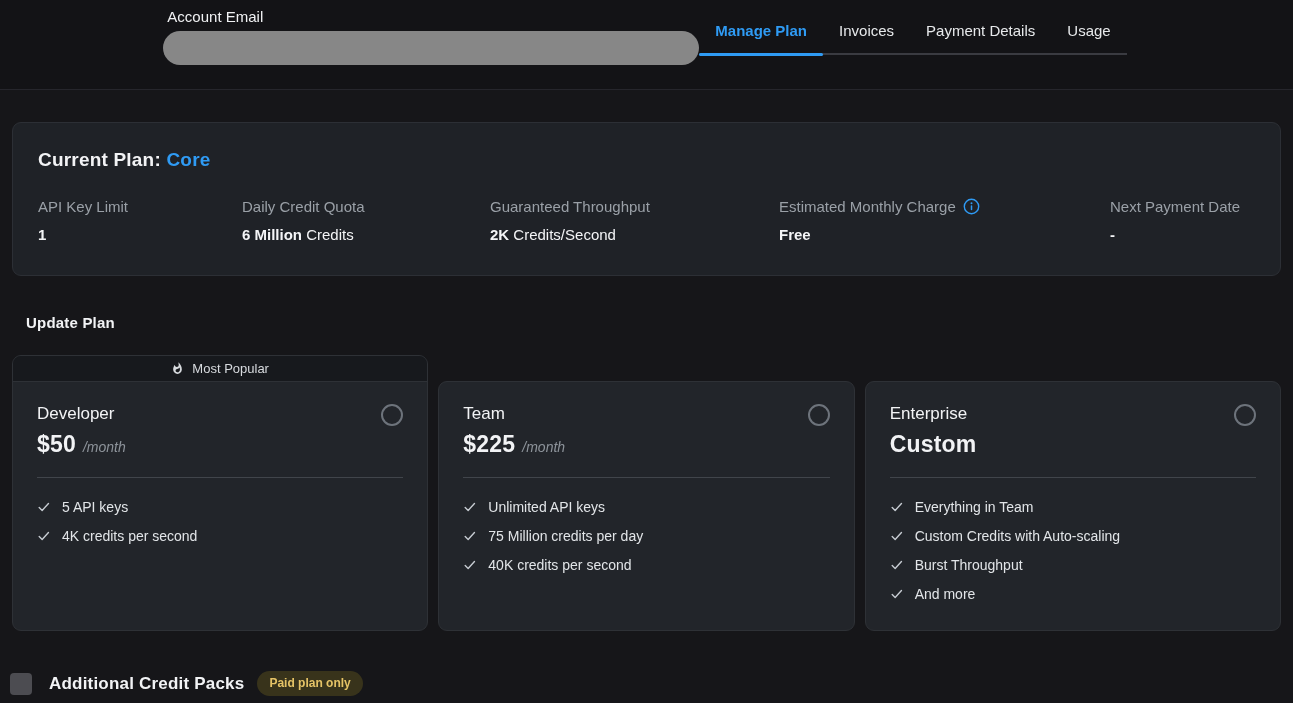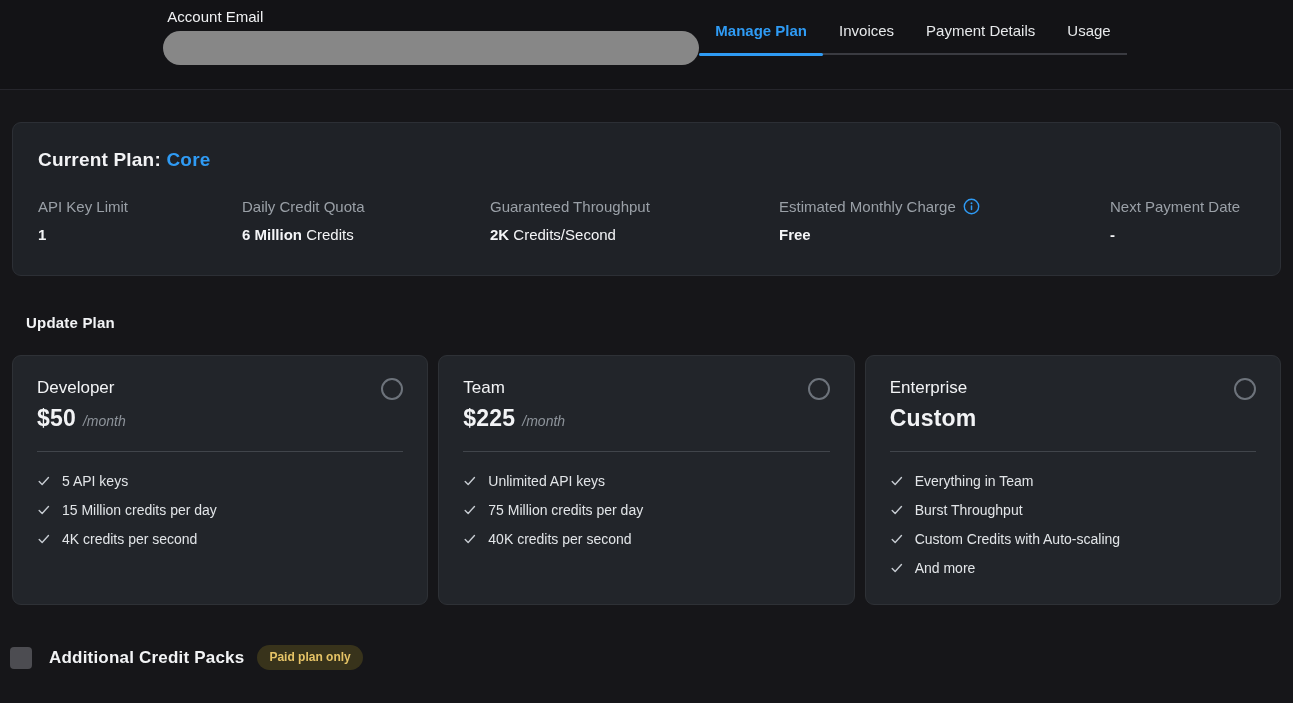--- a/index.html
+++ b/index.html
@@ -272,40 +272,40 @@
       <div class="stat-value"><b>-</b><span></span></div>
     </div>
   </div>
 </div>
 
 <h2 class="update-plan-heading">Update Plan</h2>
 
 <div class="plans-row">
 
   <div class="plan-card">
+    <div class="popular-band">
+      <svg class="flame-icon" viewBox="0 0 24 24">
+        <path fill="#d7dade" d="M13.5 0.67s0.74 2.65 0.74 4.8c0 2.06-1.35 3.73-3.41 3.73-2.07 0-3.63-1.67-3.63-3.73l0.03-0.36C5.21 7.51 4 10.62 4 14c0 4.42 3.58 8 8 8s8-3.58 8-8C20 8.61 17.41 3.8 13.5 0.67zM11.71 19c-1.78 0-3.22-1.4-3.22-3.14 0-1.62 1.05-2.76 2.81-3.12 1.77-0.36 3.6-1.21 4.62-2.58 0.39 1.29 0.59 2.65 0.59 4.04 0 2.65-2.15 4.8-4.8 4.8z"></path>
+      </svg>
+      <span>Most Popular</span>
+    </div>
     <div class="plan-body">
       <div class="plan-name-row">Developer</div>
       <div class="plan-radio"></div>
       <div class="plan-price-row">
         <span class="plan-price">$50</span>
         <span class="plan-period">/month</span>
       </div>
       <hr class="plan-divider">
       <ul class="features">
         <li class="feature">
           <svg class="check-icon" viewBox="0 0 16 16">
               <path d="M2.5 8.6l3.4 3.3 7.2-8" fill="none" stroke="#c6cbd1" stroke-width="1.6" stroke-linecap="round" stroke-linejoin="round"></path>
             </svg>
           <span>5 API keys</span>
-        </li>
-        <li class="feature">
-          <svg class="check-icon" viewBox="0 0 16 16">
-              <path d="M2.5 8.6l3.4 3.3 7.2-8" fill="none" stroke="#c6cbd1" stroke-width="1.6" stroke-linecap="round" stroke-linejoin="round"></path>
-            </svg>
-          <span>15 Million credits per day</span>
         </li>
         <li class="feature">
           <svg class="check-icon" viewBox="0 0 16 16">
               <path d="M2.5 8.6l3.4 3.3 7.2-8" fill="none" stroke="#c6cbd1" stroke-width="1.6" stroke-linecap="round" stroke-linejoin="round"></path>
             </svg>
           <span>4K credits per second</span>
         </li>
       </ul>
     </div>
   </div>
@@ -355,27 +355,27 @@
         <li class="feature">
           <svg class="check-icon" viewBox="0 0 16 16">
               <path d="M2.5 8.6l3.4 3.3 7.2-8" fill="none" stroke="#c6cbd1" stroke-width="1.6" stroke-linecap="round" stroke-linejoin="round"></path>
             </svg>
           <span>Everything in Team</span>
         </li>
         <li class="feature">
           <svg class="check-icon" viewBox="0 0 16 16">
               <path d="M2.5 8.6l3.4 3.3 7.2-8" fill="none" stroke="#c6cbd1" stroke-width="1.6" stroke-linecap="round" stroke-linejoin="round"></path>
             </svg>
+          <span>Custom Credits with Auto-scaling</span>
+        </li>
+        <li class="feature">
+          <svg class="check-icon" viewBox="0 0 16 16">
+              <path d="M2.5 8.6l3.4 3.3 7.2-8" fill="none" stroke="#c6cbd1" stroke-width="1.6" stroke-linecap="round" stroke-linejoin="round"></path>
+            </svg>
           <span>Burst Throughput</span>
-        </li>
-        <li class="feature">
-          <svg class="check-icon" viewBox="0 0 16 16">
-              <path d="M2.5 8.6l3.4 3.3 7.2-8" fill="none" stroke="#c6cbd1" stroke-width="1.6" stroke-linecap="round" stroke-linejoin="round"></path>
-            </svg>
-          <span>Custom Credits with Auto-scaling</span>
         </li>
         <li class="feature">
           <svg class="check-icon" viewBox="0 0 16 16">
               <path d="M2.5 8.6l3.4 3.3 7.2-8" fill="none" stroke="#c6cbd1" stroke-width="1.6" stroke-linecap="round" stroke-linejoin="round"></path>
             </svg>
           <span>And more</span>
         </li>
       </ul>
     </div>
   </div>

